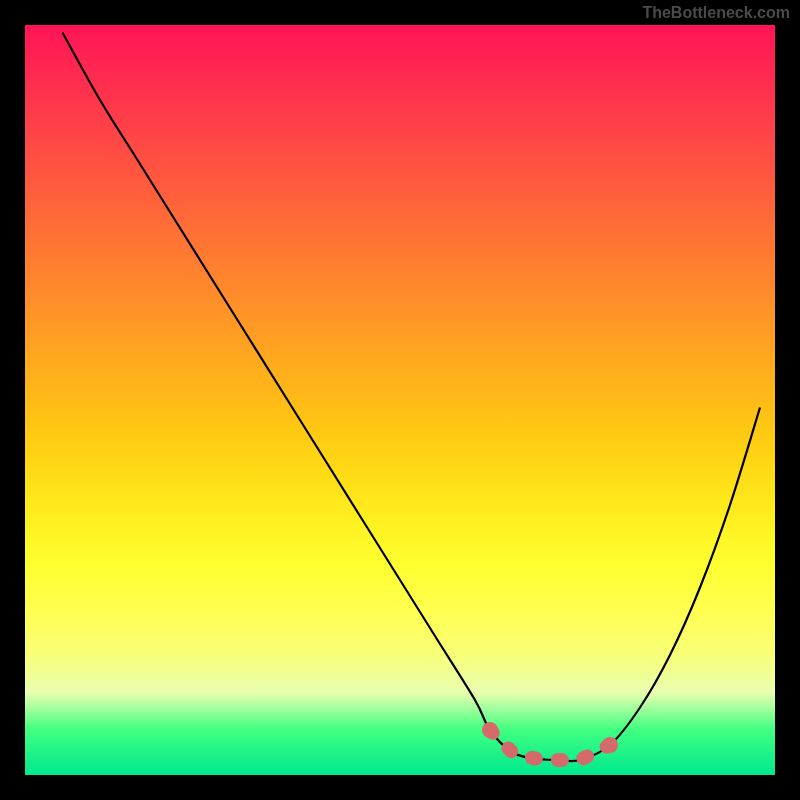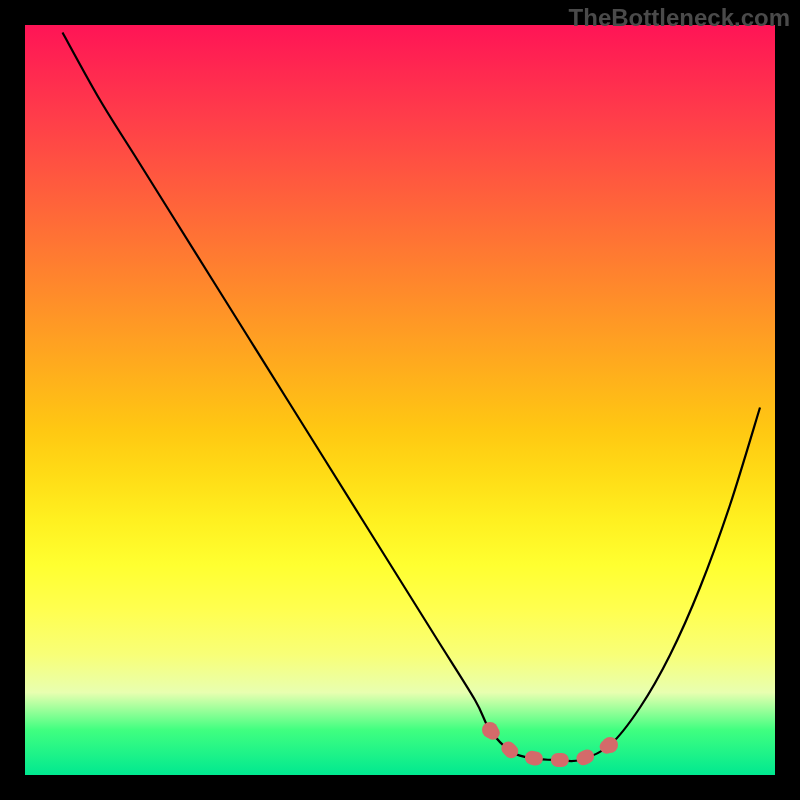--- a/index.html
+++ b/index.html
@@ -36,21 +36,21 @@
       #e8ffb0 89%,
       #40ff80 94%,
       #00e890 100%
     );
   }
   .watermark {
     position: absolute;
     top: 4px;
     right: 10px;
     color: #4a4a4a;
-    font-size: 24px;
+    font-size: 16px;
     font-weight: bold;
     z-index: 5;
   }
   svg.curve {
     position: absolute;
     left: 0;
     top: 0;
     width: 750px;
     height: 750px;
     z-index: 2;

